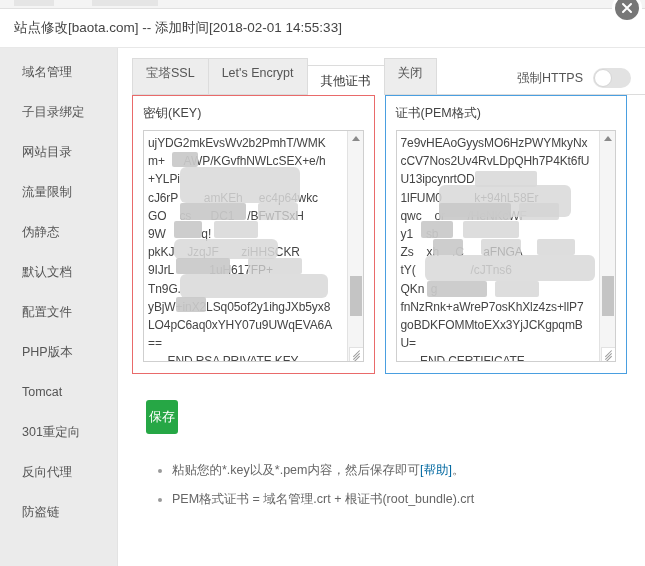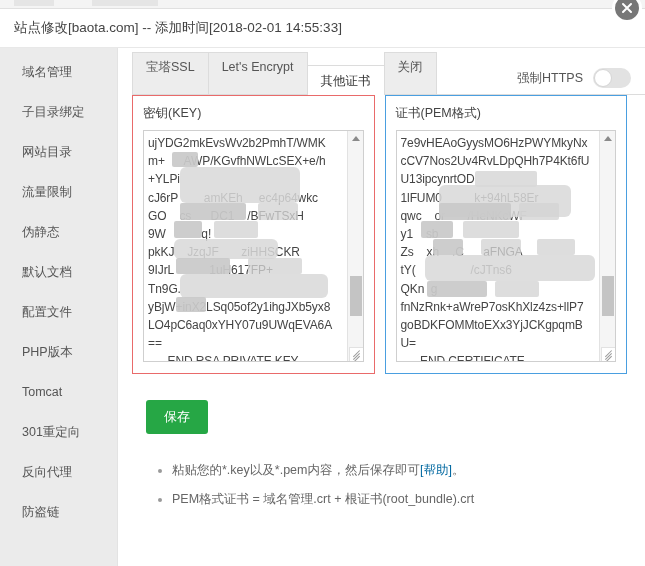--- a/index.html
+++ b/index.html
@@ -114,21 +114,21 @@
   
   .tabs-row {
     display: flex;
     align-items: flex-end;
     height: 34px;
     border-bottom: 1px solid #dcdcdc;
     position: relative;
     padding-right: 14px;
   }
   .tab {
-    height: 42px;
+    height: 36px;
     line-height: 29px;
     padding: 0 13px;
     font-size: 12.5px;
     color: #555;
     background: #ededed;
     border: 1px solid #dcdcdc;
     border-bottom: none;
     margin-right: -1px;
     cursor: pointer;
     white-space: nowrap;
@@ -286,21 +286,21 @@
     border-radius: 6px;
   }
 
   
   .save-btn {
     margin: 26px 8px 0 14px;
     display: inline-block;
     background: #26a745;
     color: #ffffff;
     font-size: 13px;
-    padding: 8px 18px;
+    padding: 8px 3px;
     border: none;
     border-radius: 3px;
     cursor: pointer;
     font-family: "Liberation Sans", "DejaVu Sans", sans-serif;
   }
 
   
   .notes {
     margin: 22px 0 0 0;
     padding-left: 40px;

